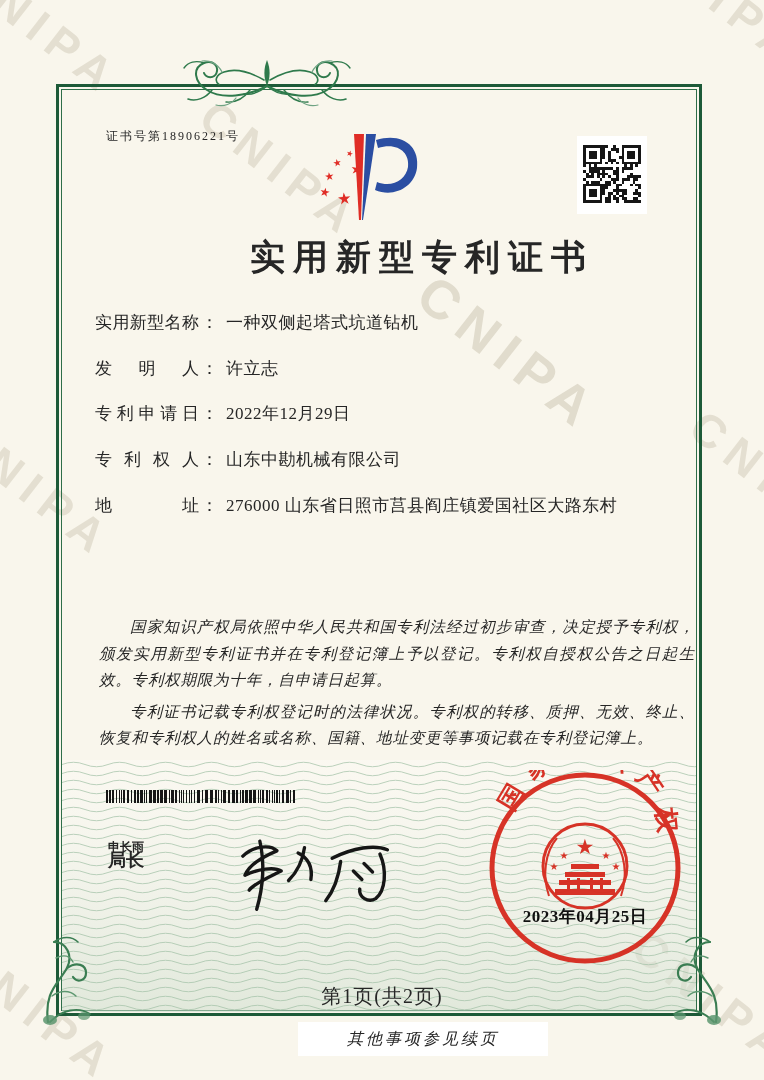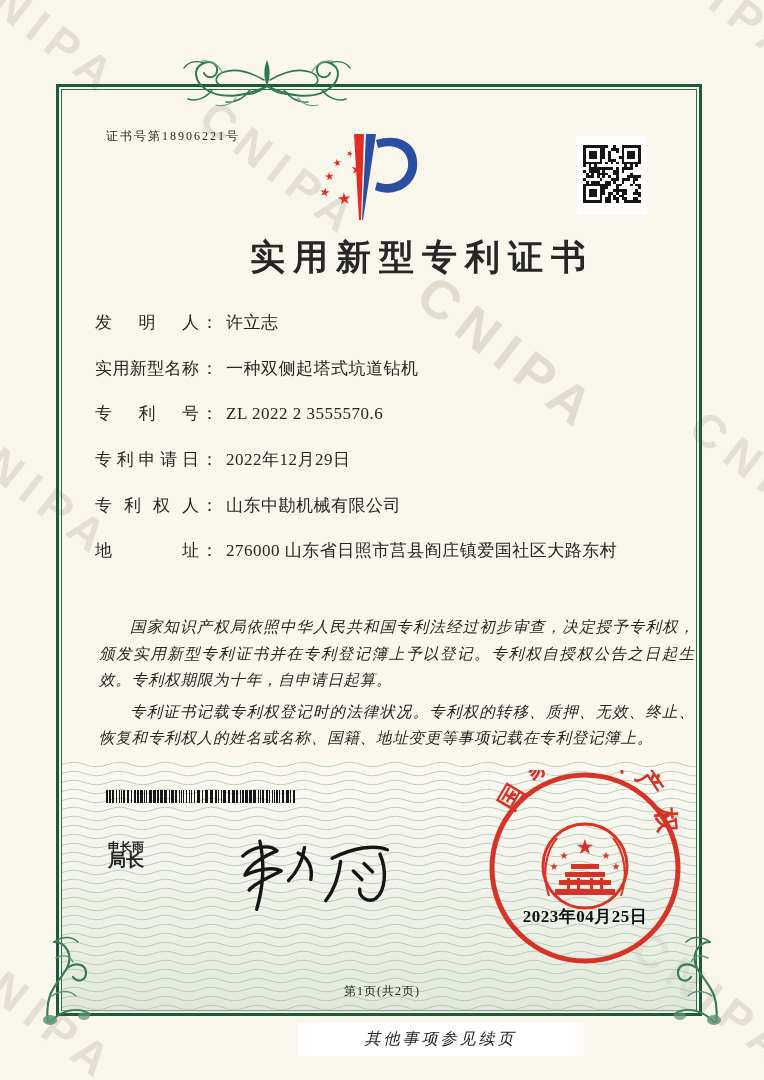--- a/index.html
+++ b/index.html
@@ -63,23 +63,23 @@
   .signer-title{position:absolute;left:108px;top:848px;font-family:"Liberation Sans","DejaVu Sans",sans-serif;font-weight:bold;font-size:18px;z-index:3;}
   .signer-name{position:absolute;left:108px;top:839px;font-family:"Liberation Sans","DejaVu Sans",sans-serif;font-weight:bold;font-size:12px;z-index:3;}
   .autograph{position:absolute;left:228px;top:826px;width:170px;height:90px;z-index:3;}
   
   .seal{position:absolute;left:487px;top:770px;width:196px;height:196px;z-index:5;opacity:0.95;}
   .seal-date{
     position:absolute;left:487px;top:905px;width:196px;text-align:center;
     font-size:17px;font-weight:bold;color:#111;z-index:6;letter-spacing:0.5px;
   }
   
-  .page-note{position:absolute;left:0;top:983px;width:100%;text-align:center;font-size:12px;letter-spacing:1px;z-index:6;}
+  .page-note{position:absolute;left:0;top:983px;width:100%;text-align:center;font-size:20px;letter-spacing:1px;z-index:6;}
   .cont-note{
-    position:absolute;left:298px;top:1022px;width:285px;height:34px;line-height:34px;
+    position:absolute;left:298px;top:1022px;width:250px;height:34px;line-height:34px;
     background:#ffffff;text-align:center;font-size:16px;font-style:italic;
     letter-spacing:3px;z-index:6;
   }
 </style>
 </head>
 <body>
 
 <div class="page">
 
   <span class="wm" style="left:-55px;top:0px;">CNIPA</span>
@@ -319,27 +319,24 @@
         <rect x="0" y="14" width="7" height="7" fill="#161616"></rect>
         <rect x="1" y="15" width="5" height="5" fill="#ffffff"></rect>
         <rect x="2" y="16" width="3" height="3" fill="#161616"></rect>
       </svg>
   </div>
 
   <div class="title">实用新型专利证书</div>
 
   <div class="fields">
     <div class="field">
-      <span class="flabel">发明人</span><span class="fcolon">：</span><span class="fvalue">许立志</span>
-    </div>
-    <div class="field">
       <span class="flabel">实用新型名称</span><span class="fcolon">：</span><span class="fvalue">一种双侧起塔式坑道钻机</span>
     </div>
     <div class="field">
-      <span class="flabel">专利号</span><span class="fcolon">：</span><span class="fvalue">ZL 2022 2 3555570.6</span>
+      <span class="flabel">发明人</span><span class="fcolon">：</span><span class="fvalue">许立志</span>
     </div>
     <div class="field">
       <span class="flabel">专利申请日</span><span class="fcolon">：</span><span class="fvalue">2022年12月29日</span>
     </div>
     <div class="field">
       <span class="flabel">专利权人</span><span class="fcolon">：</span><span class="fvalue">山东中勘机械有限公司</span>
     </div>
     <div class="field">
       <span class="flabel">地址</span><span class="fcolon">：</span><span class="fvalue">276000 山东省日照市莒县阎庄镇爱国社区大路东村</span>
     </div>

